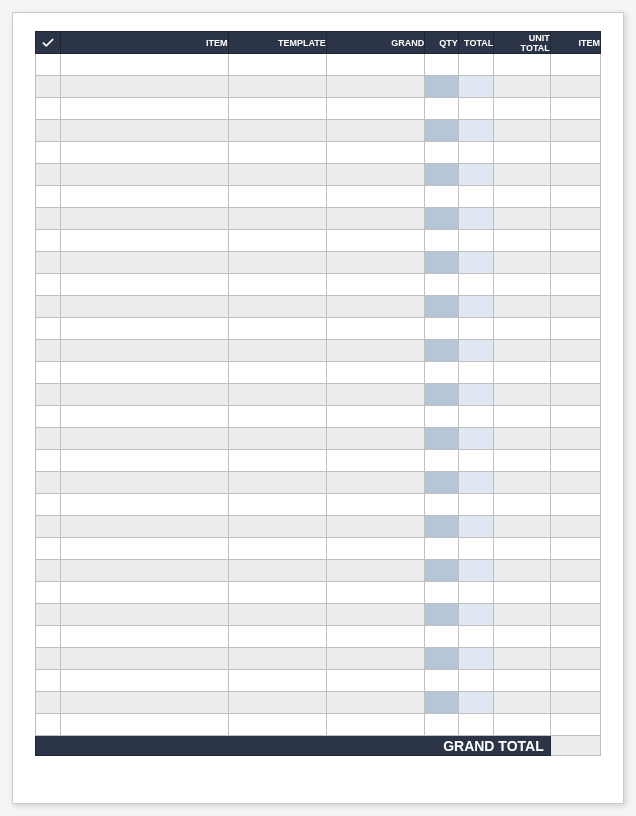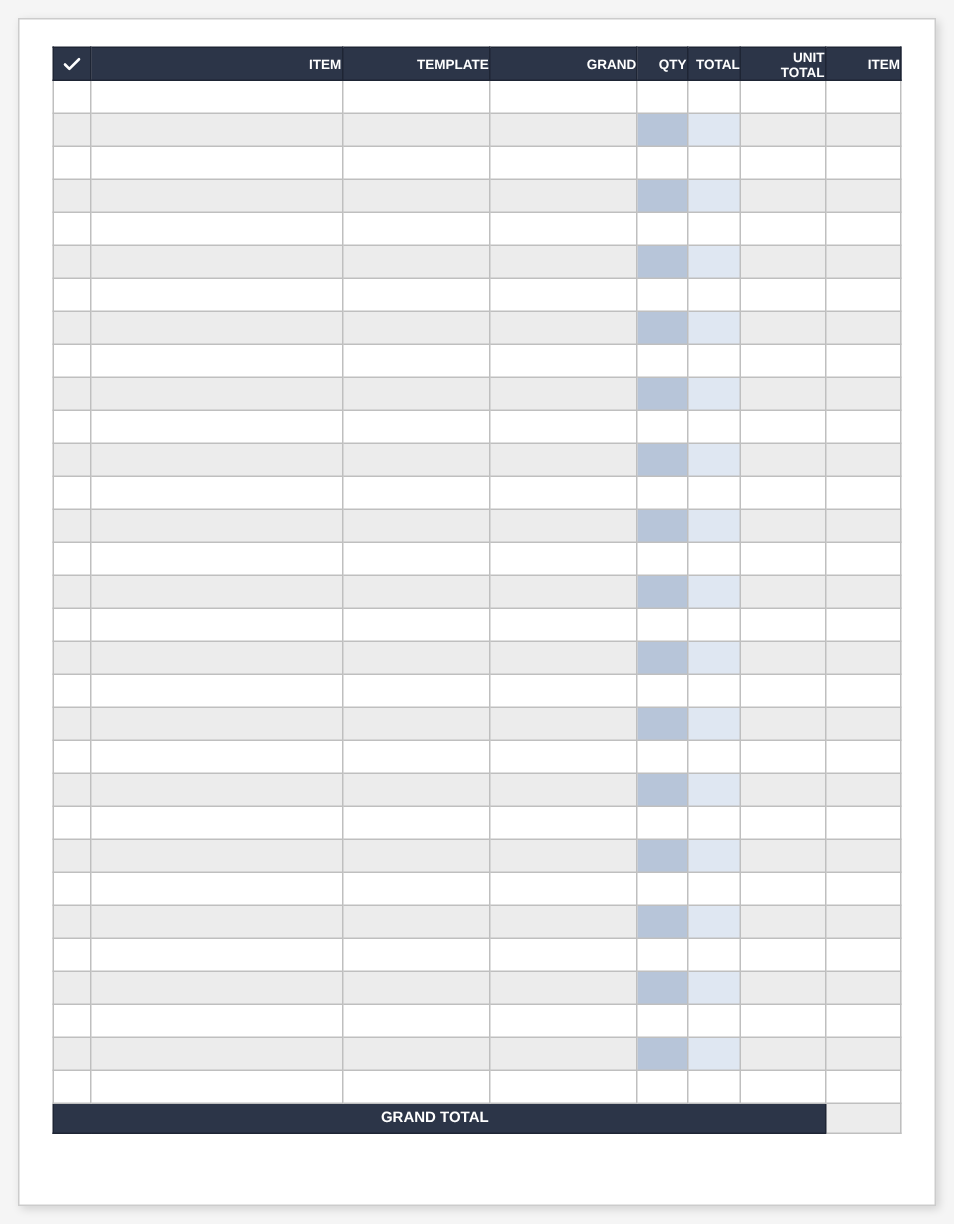--- a/index.html
+++ b/index.html
@@ -59,23 +59,23 @@
   tbody tr.odd td { background: #fff; }
   tbody tr.even td { background: #ececec; }
   tbody tr.even td.cell-qty { background: #b7c5d9; }
   tbody tr.even td.cell-unit { background: #dfe7f2; }
   tfoot td {
     height: 20px;
   }
   tfoot .foot-label {
     background: #2c3548;
     color: #fff;
-    font-size: 10px;
+    font-size: 14px;
     font-weight: bold;
-    text-align: center;
+    text-align: right;
     padding-right: 6px;
     border: 1px solid #1e2534;
   }
   tfoot .foot-total {
     background: #ececec;
   }
   .check-icon {
     display: block;
     margin: 0 auto;
   }

